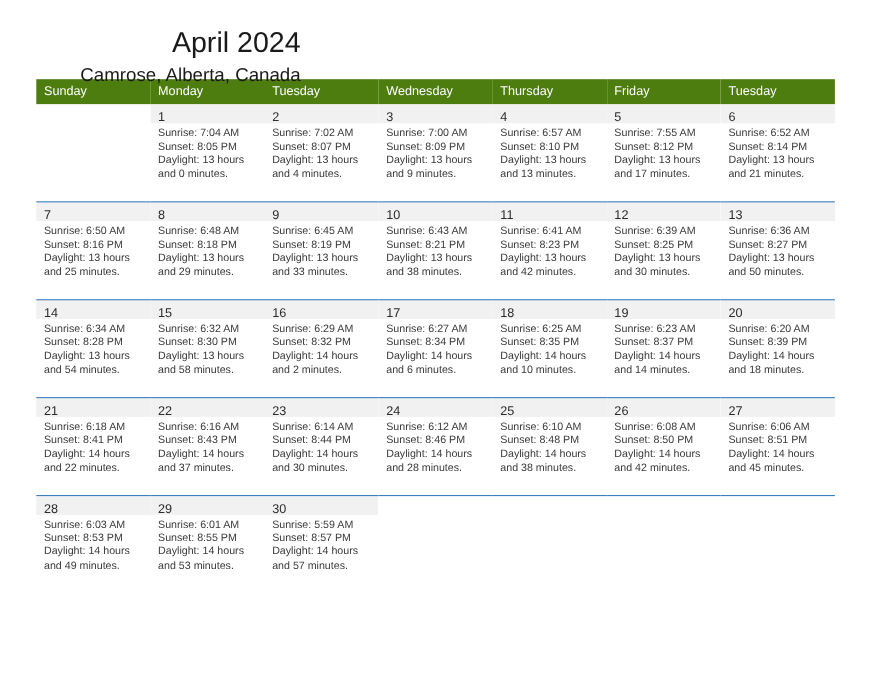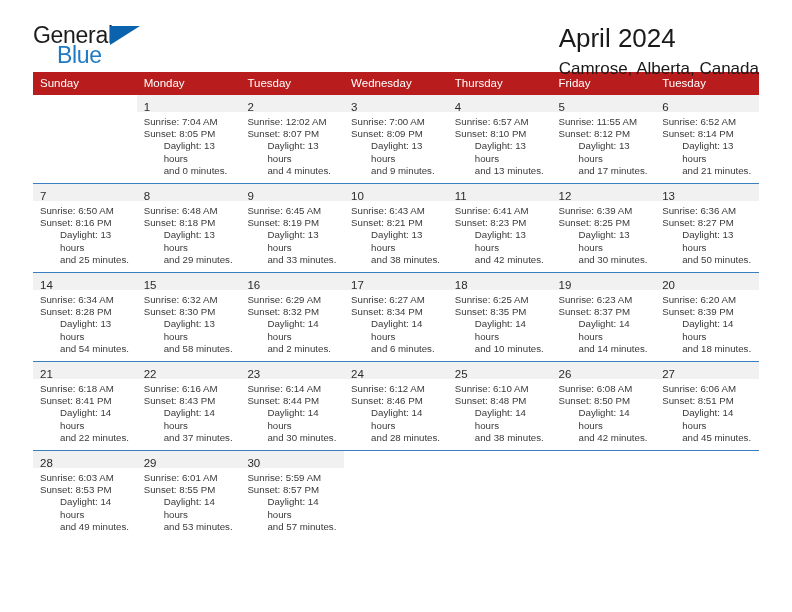--- a/index.html
+++ b/index.html
@@ -58,22 +58,23 @@
   .logo-tri {
     position: absolute;
     left: 77px;
     top: 4px;
     width: 0;
     height: 0;
     border-left: 30px solid #0b63ad;
     border-bottom: 19px solid transparent;
   }
   .title-block {
-    text-align: left;
+    text-align: right;
     padding-top: 1px;
+    margin-left: 40px;
   }
   .cal-title {
     font-size: 26px;
     color: #1a1a1a;
     line-height: 30px;
     white-space: nowrap;
   }
   .cal-subtitle {
     font-size: 17px;
     color: #1a1a1a;
@@ -82,21 +83,21 @@
     white-space: nowrap;
   }
 
   
   .calendar {
     width: 726px;
     border-collapse: collapse;
     table-layout: fixed;
   }
   .calendar th {
-    background: #b91c1c;
+    background: #4d7c0f;
     color: #ffffff;
     font-weight: normal;
     font-size: 11.5px;
     text-align: left;
     padding: 5px 0 6px 7px;
     height: 11px;
     box-sizing: content-box;
     border: none;
   }
   .week-row > td {
@@ -132,35 +133,29 @@
     padding: 4px 6px 0 7px;
     font-size: 9.7px;
     line-height: 12.2px;
     color: #3a3a3a;
   }
   .details div {
     white-space: nowrap;
   }
   .details .daylight-line {
     white-space: normal;
-    margin-left: 20px;
   }
 </style>
 </head>
 <body>
 
 <div class="page">
 
   <div class="header">
 
-    <div class="logo">
-      <span class="logo-general">General</span>
-      <span class="logo-tri"></span>
-      <span class="logo-blue">Blue</span>
-    </div>
 
     <div class="title-block">
       <div class="cal-title">April 2024</div>
       <div class="cal-subtitle">Camrose, Alberta, Canada</div>
     </div>
 
   </div>
 
   <table class="calendar">
     <thead>
@@ -189,21 +184,21 @@
                 <div>Sunset: 8:05 PM</div>
                 <div class="daylight-line">Daylight: 13 hours</div>
                 <div class="daylight-line">and 0 minutes.</div>
               </div>
             </div>
           </td>
           <td>
             <div class="daycell">
               <div class="daynum-band"><span class="daynum">2</span></div>
               <div class="details">
-                <div>Sunrise: 12:02 AM</div>
+                <div>Sunrise: 7:02 AM</div>
                 <div>Sunset: 8:07 PM</div>
                 <div class="daylight-line">Daylight: 13 hours</div>
                 <div class="daylight-line">and 4 minutes.</div>
               </div>
             </div>
           </td>
           <td>
             <div class="daycell">
               <div class="daynum-band"><span class="daynum">3</span></div>
               <div class="details">
@@ -222,21 +217,21 @@
                 <div>Sunset: 8:10 PM</div>
                 <div class="daylight-line">Daylight: 13 hours</div>
                 <div class="daylight-line">and 13 minutes.</div>
               </div>
             </div>
           </td>
           <td>
             <div class="daycell">
               <div class="daynum-band"><span class="daynum">5</span></div>
               <div class="details">
-                <div>Sunrise: 11:55 AM</div>
+                <div>Sunrise: 7:55 AM</div>
                 <div>Sunset: 8:12 PM</div>
                 <div class="daylight-line">Daylight: 13 hours</div>
                 <div class="daylight-line">and 17 minutes.</div>
               </div>
             </div>
           </td>
           <td>
             <div class="daycell">
               <div class="daynum-band"><span class="daynum">6</span></div>
               <div class="details">

